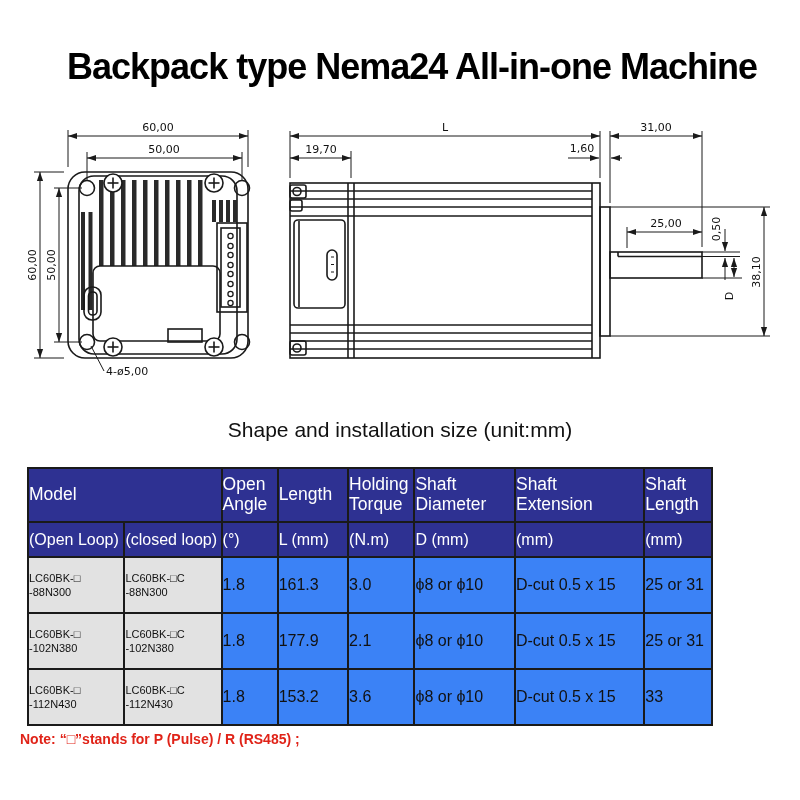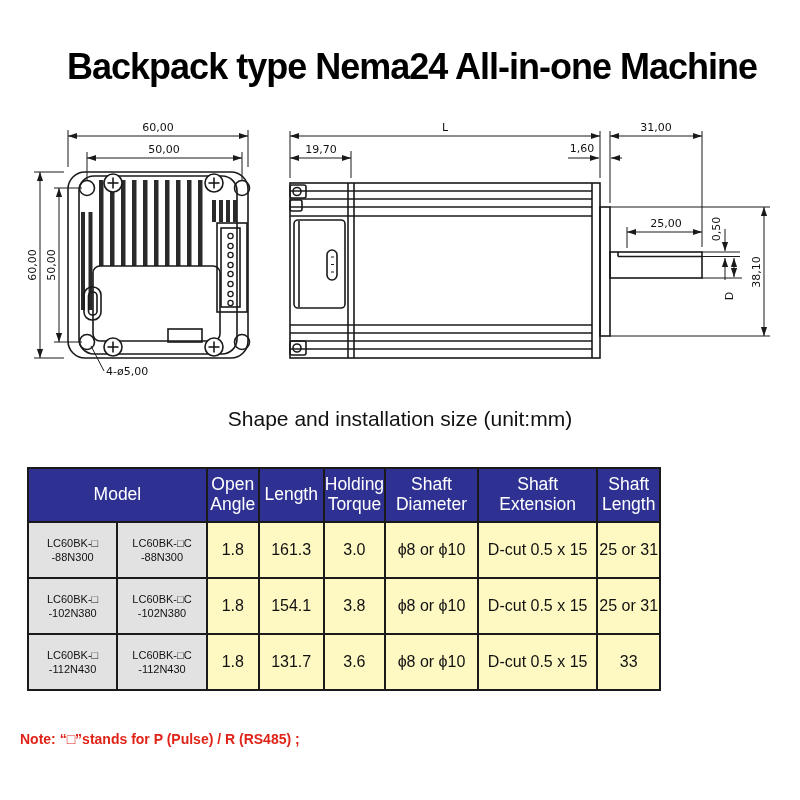--- a/index.html
+++ b/index.html
@@ -9,37 +9,37 @@
   }
   .title {
     position:absolute; top:46px; left:12px; width:800px; text-align:center;
     font-size:36px; font-weight:700; letter-spacing:-1px; color:#000;
   }
   .drawing { position:absolute; top:0; left:0; pointer-events:none; }
   .dimline { stroke:var(--line-color,#1a1a1a); stroke-width:1; fill:none; }
   .outline { stroke:var(--line-color,#1a1a1a); stroke-width:1.6; fill:none; }
   .dimtext { font:11px "DejaVu Sans", sans-serif; fill:#111; stroke:none; }
   .caption {
-    position:absolute; top:407px; left:0; width:800px; text-align:center;
+    position:absolute; top:418px; left:0; width:800px; text-align:center;
     font-size:21px; color:#111;
   }
   .spec-table {
-    position:absolute; top:467px; left:27px; width:634px;
-    border-collapse:collapse; table-layout:fixed; text-align:center;
+    position:absolute; top:467px; left:27px; width:686px;
+    border-collapse:collapse; table-layout:fixed; text-align:left;
   }
   .spec-table th, .spec-table td {
     border:2px solid var(--line-color,#1a1a1a); white-space:pre-line;
     padding:0; vertical-align:middle;
   }
   .spec-table thead th {
     background:var(--header-bg,#2e3192); color:var(--header-text,#ffffff); font-weight:400;
   }
   .spec-table tr.h1 th { height:52px; font-size:17.5px; line-height:1.12; }
   .spec-table tr.h2 th { height:33px; font-size:16px; }
-  .spec-table tbody td { height:54px; font-size:16px; background:#fef9c3; }
+  .spec-table tbody td { height:54px; font-size:16px; background:#3b82f6; }
   .spec-table td.model { background:var(--model-cell-bg,#e2e2e2); font-size:11px; line-height:1.3; }
   .note {
     position:absolute; top:731px; left:20px; font-size:14px; font-weight:700;
     color:var(--note-color,#e02318);
   }
 </style>
 </head>
 <body>
 
 <div class="title">Backpack type Nema24 All-in-one Machine</div>
@@ -238,53 +238,63 @@
       <th>Length</th>
       <th>Holding
 Torque</th>
       <th>Shaft
 Diameter</th>
       <th>Shaft
 Extension</th>
       <th>Shaft
 Length</th>
     </tr>
+    <tr class="h2">
+      <th>(Open Loop)</th>
+      <th>(closed loop)</th>
+      <th>(°)</th>
+      <th>L (mm)</th>
+      <th>(N.m)</th>
+      <th>D (mm)</th>
+      <th>(mm)</th>
+      <th>(mm)</th>
+    </tr>
   </thead>
   <tbody>
     <tr>
       <td class="model">LC60BK-□
 -88N300</td>
       <td class="model">LC60BK-□C
 -88N300</td>
       <td>1.8</td>
       <td>161.3</td>
       <td>3.0</td>
       <td>ϕ8 or ϕ10</td>
       <td>D-cut 0.5 x 15</td>
       <td>25 or 31</td>
     </tr>
     <tr>
       <td class="model">LC60BK-□
 -102N380</td>
       <td class="model">LC60BK-□C
 -102N380</td>
       <td>1.8</td>
-      <td>154.1</td>
-      <td>3.8</td>
+      <td>177.9</td>
+      <td>2.1</td>
       <td>ϕ8 or ϕ10</td>
       <td>D-cut 0.5 x 15</td>
       <td>25 or 31</td>
     </tr>
     <tr>
       <td class="model">LC60BK-□
 -112N430</td>
       <td class="model">LC60BK-□C
 -112N430</td>
       <td>1.8</td>
-      <td>131.7</td>
+      <td>153.2</td>
       <td>3.6</td>
       <td>ϕ8 or ϕ10</td>
       <td>D-cut 0.5 x 15</td>
       <td>33</td>
     </tr>
   </tbody>
 </table>
 
 <div class="note">Note: “□”stands for P (Pulse) / R (RS485) ;</div>
 

